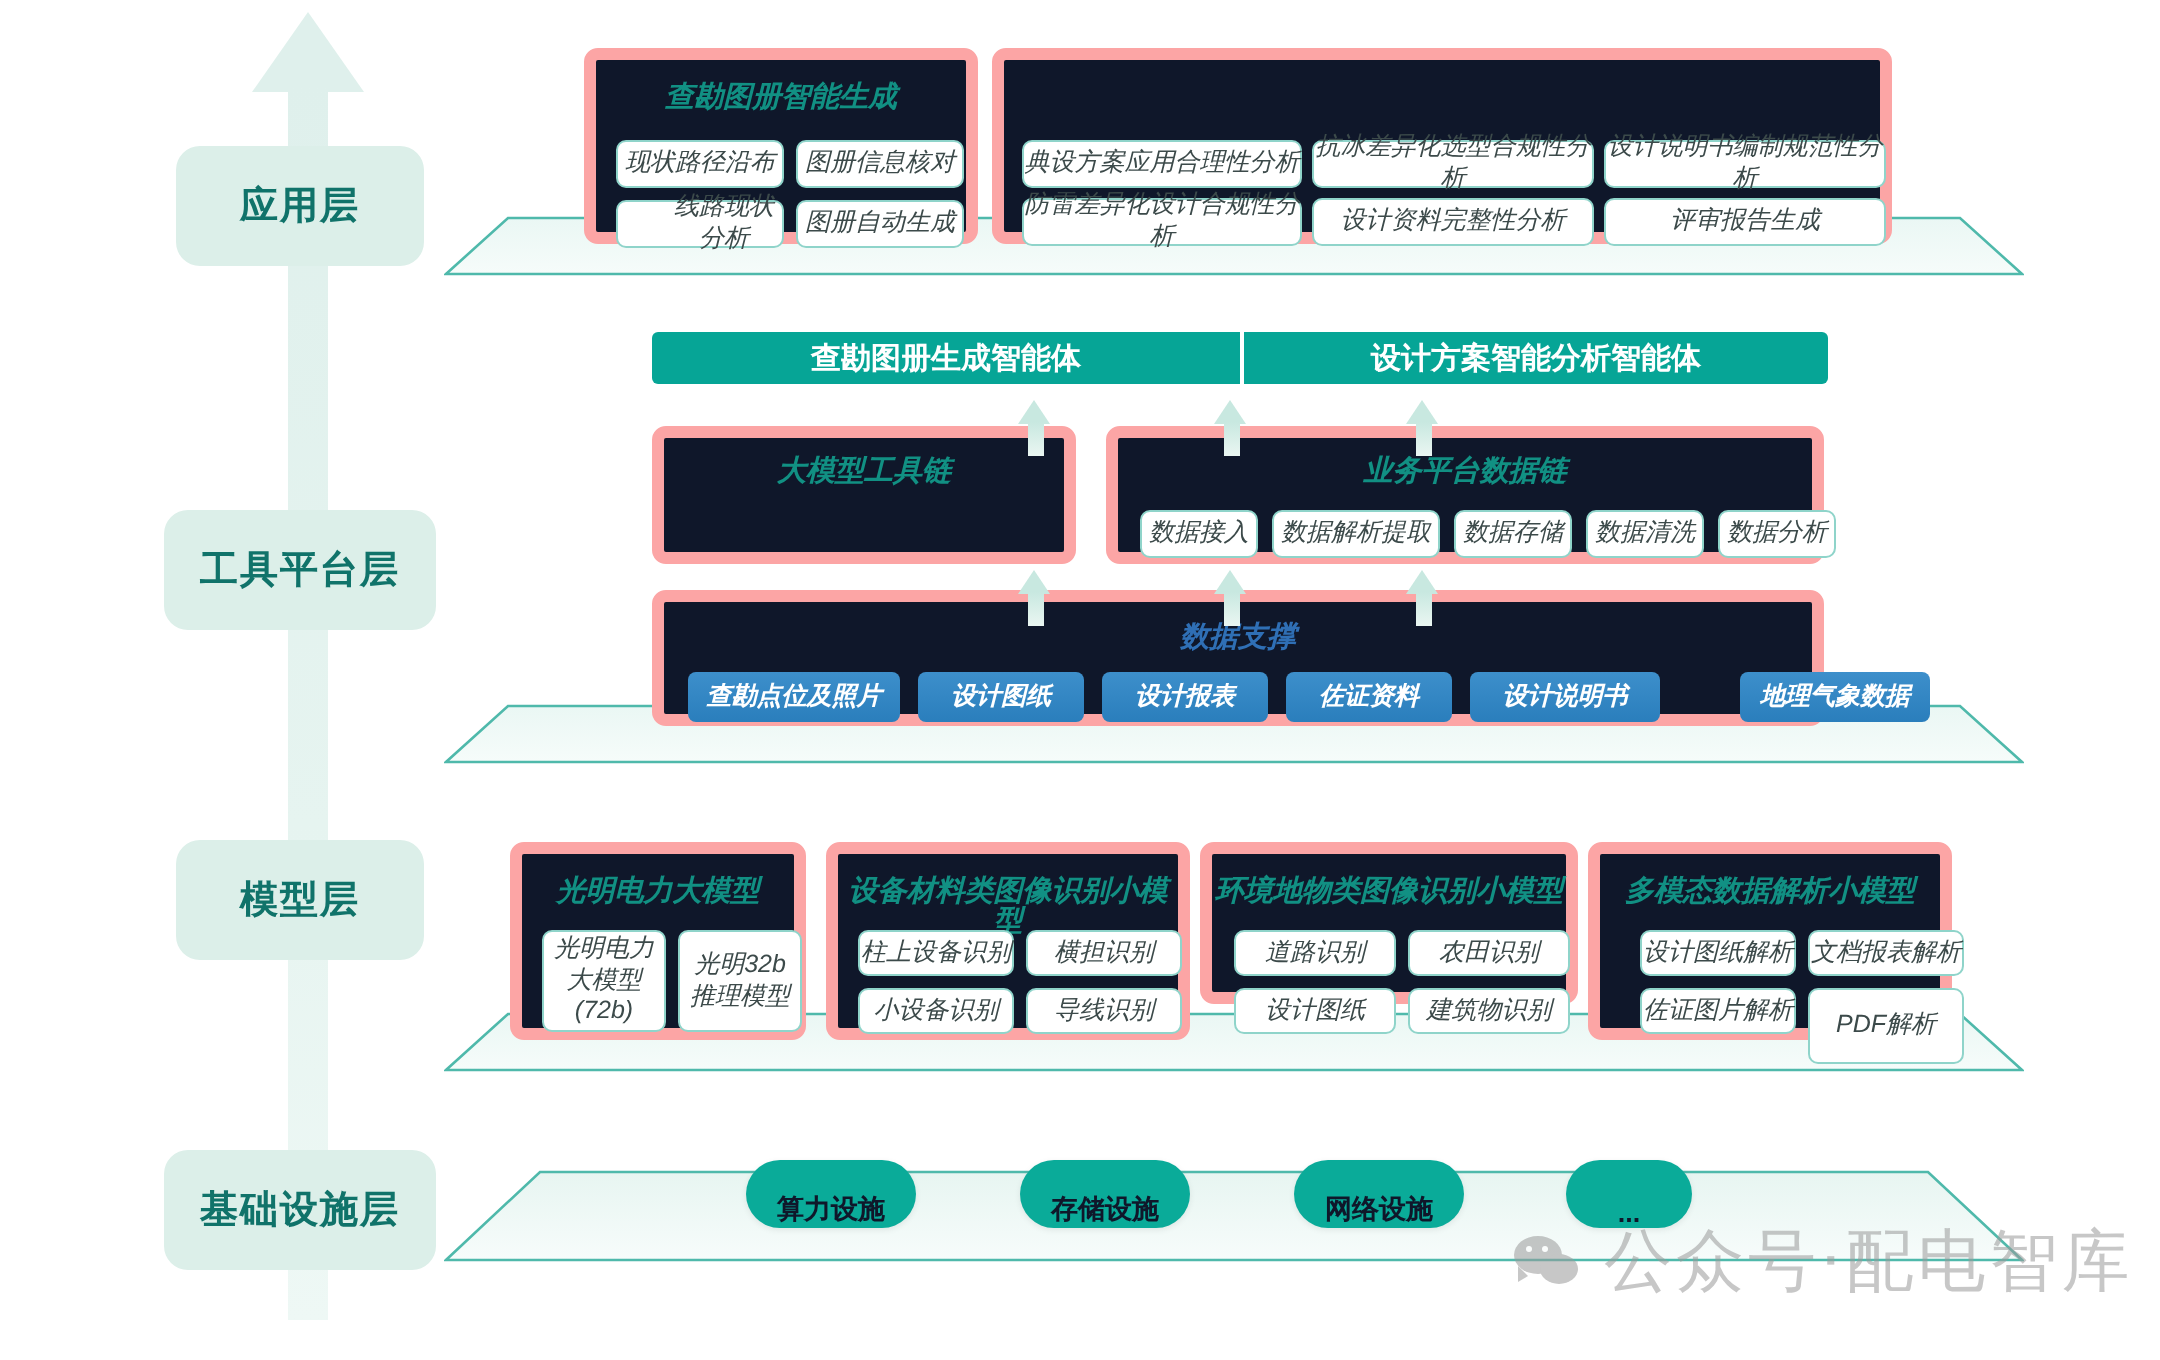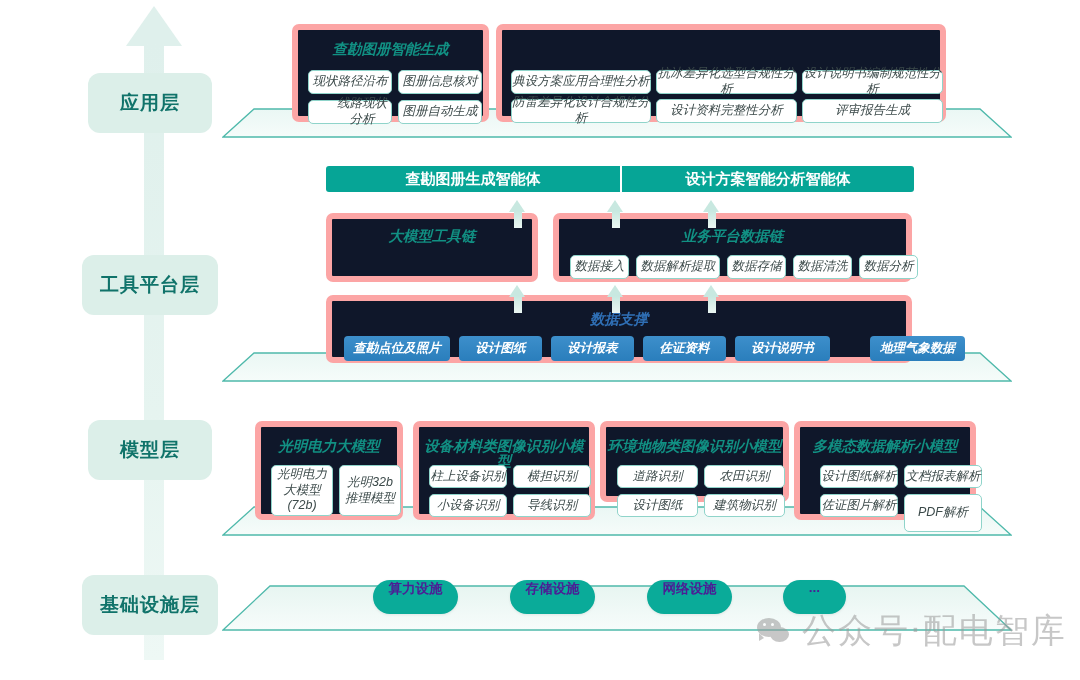--- a/index.html
+++ b/index.html
@@ -51,22 +51,22 @@
   .agent-bar.r{border-radius:0 3px 3px 0;border-left:2px solid #ffffff;}
 
   
   .blue-btn{box-sizing:border-box;height:25px;border-radius:4px;
     background:linear-gradient(to bottom,#3d8fcb,#2a7ebc);
     color:#ffffff;font-size:12.5px;font-weight:bold;
     display:flex;align-items:center;justify-content:center;}
 
   
   .pill{position:absolute;height:34px;border-radius:17px;background:#0aab99;
-    color:#4c1d95;font-size:13.5px;font-weight:bold;
-    display:flex;align-items:flex-start;justify-content:center;z-index:5;
+    color:#0f172a;font-size:13.5px;font-weight:bold;
+    display:flex;align-items:flex-end;justify-content:center;z-index:5;
     box-shadow:0 1px 3px rgba(0,0,0,.08);}
 
   
   .mini-arrow{position:absolute;width:17px;z-index:4;}
   .mini-arrow .s{position:absolute;left:4.5px;bottom:0;width:8px;
     background:linear-gradient(to top,#eaf6f2,#c8e8e0);}
   .mini-arrow .h{position:absolute;left:0;top:0;width:0;height:0;
     border-left:8.5px solid transparent;border-right:8.5px solid transparent;
     border-bottom:12px solid #c8e8e0;}
 

